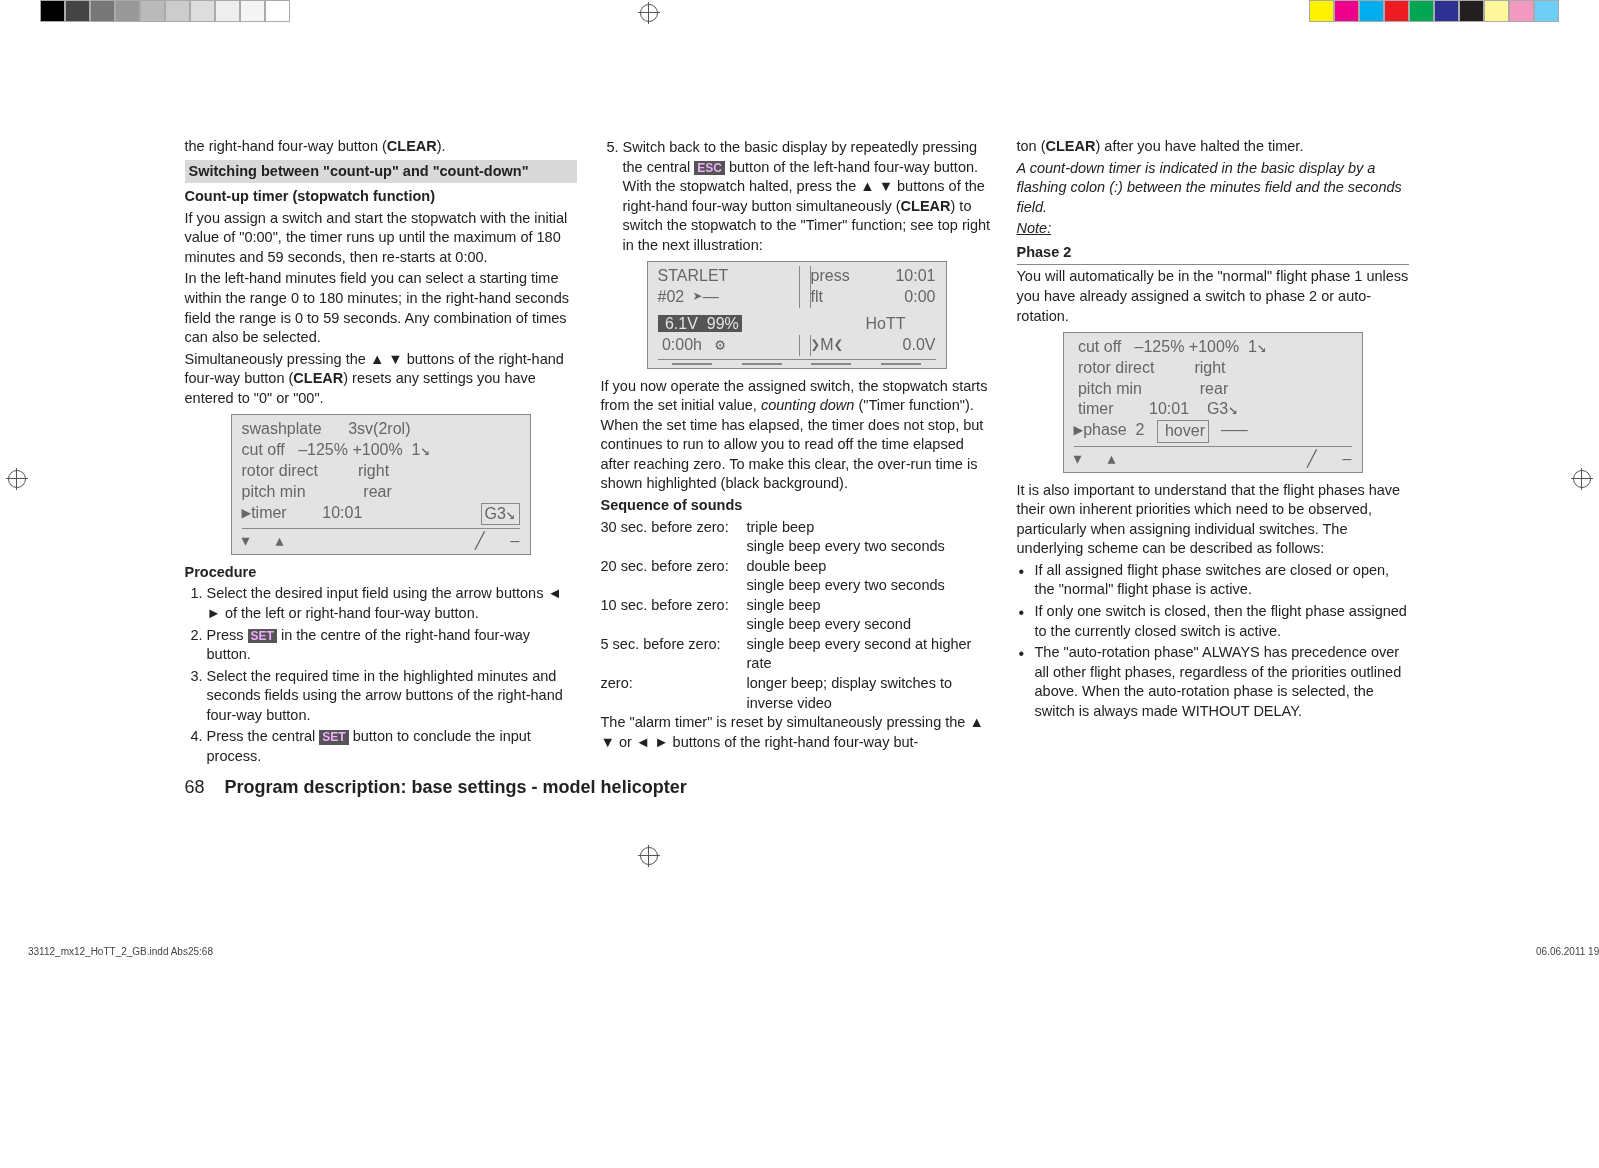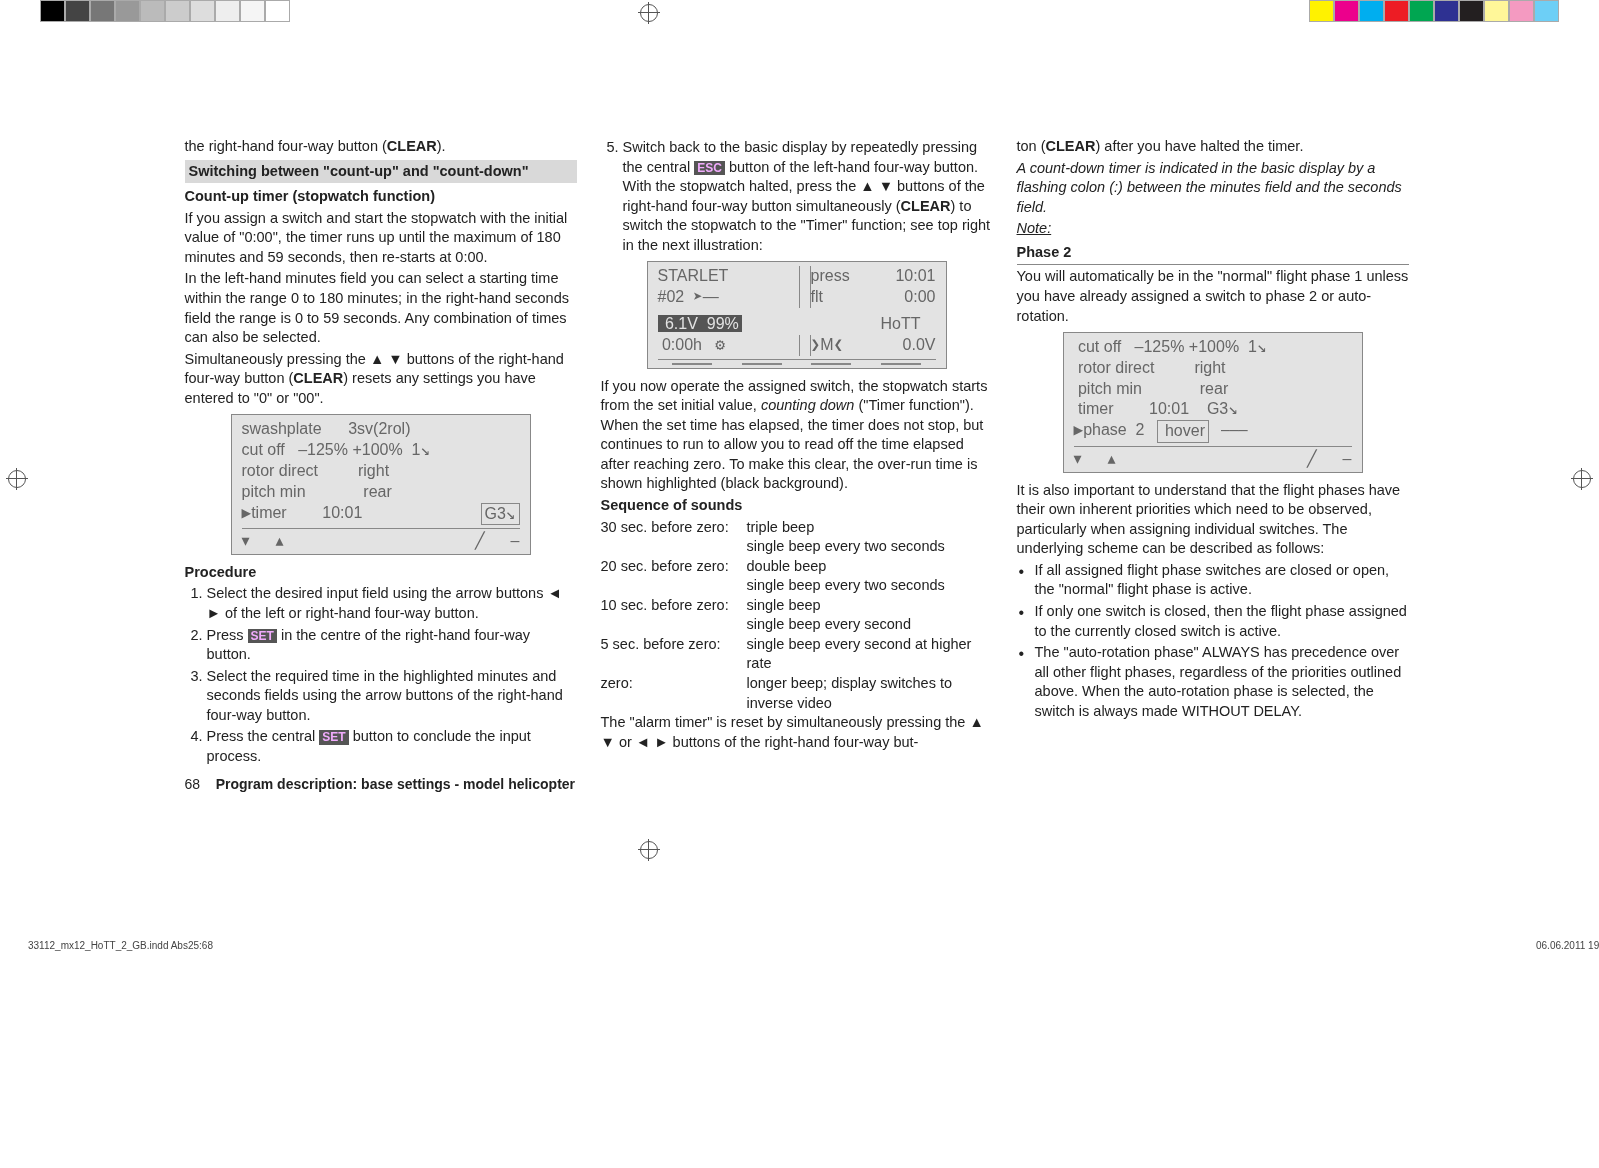--- a/index.html
+++ b/index.html
@@ -132,21 +132,21 @@
     grid-template-columns: 140px 1fr;
     column-gap: 6px;
     row-gap: 0;
   }
   .sounds div { line-height: 1.35; }
   .sounds .l { text-align: left; }
 
   .footer {
     width: 1230px;
     margin: 6px auto 0;
-    font-size: 14px;
+    font-size: 18px;
   }
   .meta {
     display: flex;
     justify-content: space-between;
     width: 100%;
     margin: 62px 28px 0;
     font-size: 10px;
     font-family: Arial;
     color: #444;
   }
@@ -269,21 +269,21 @@
         <span>#02  ➤―</span>
         <span style="border-left:1px solid #888;border-right:1px solid #888;"></span>
         <span>flt</span>
         <span style="text-align:right">0:00</span>
       </div>
       <div style="height:6px"></div>
       <div class="row" style="display:grid;grid-template-columns:1fr 12px 55px 70px;align-items:center;">
         <span><span class="inv"> 6.1V  99%</span></span>
         <span style="border-left:1px solid #888;border-right:1px solid #888;"></span>
         <span></span>
-        <span style="text-align:center">HoTT</span>
+        <span style="text-align:left">HoTT</span>
       </div>
       <div class="row" style="display:grid;grid-template-columns:1fr 12px 55px 70px;">
         <span> 0:00h   ⚙</span>
         <span style="border-left:1px solid #888;border-right:1px solid #888;"></span>
         <span>❯Μ❮</span>
         <span style="text-align:right">0.0V</span>
       </div>
       <div style="border-top:1px solid #888;margin-top:3px;height:6px;display:flex;justify-content:space-around;">
         <div style="width:40px;height:3px;border-bottom:2px solid #888;"></div>
         <div style="width:40px;height:3px;border-bottom:2px solid #888;"></div>

